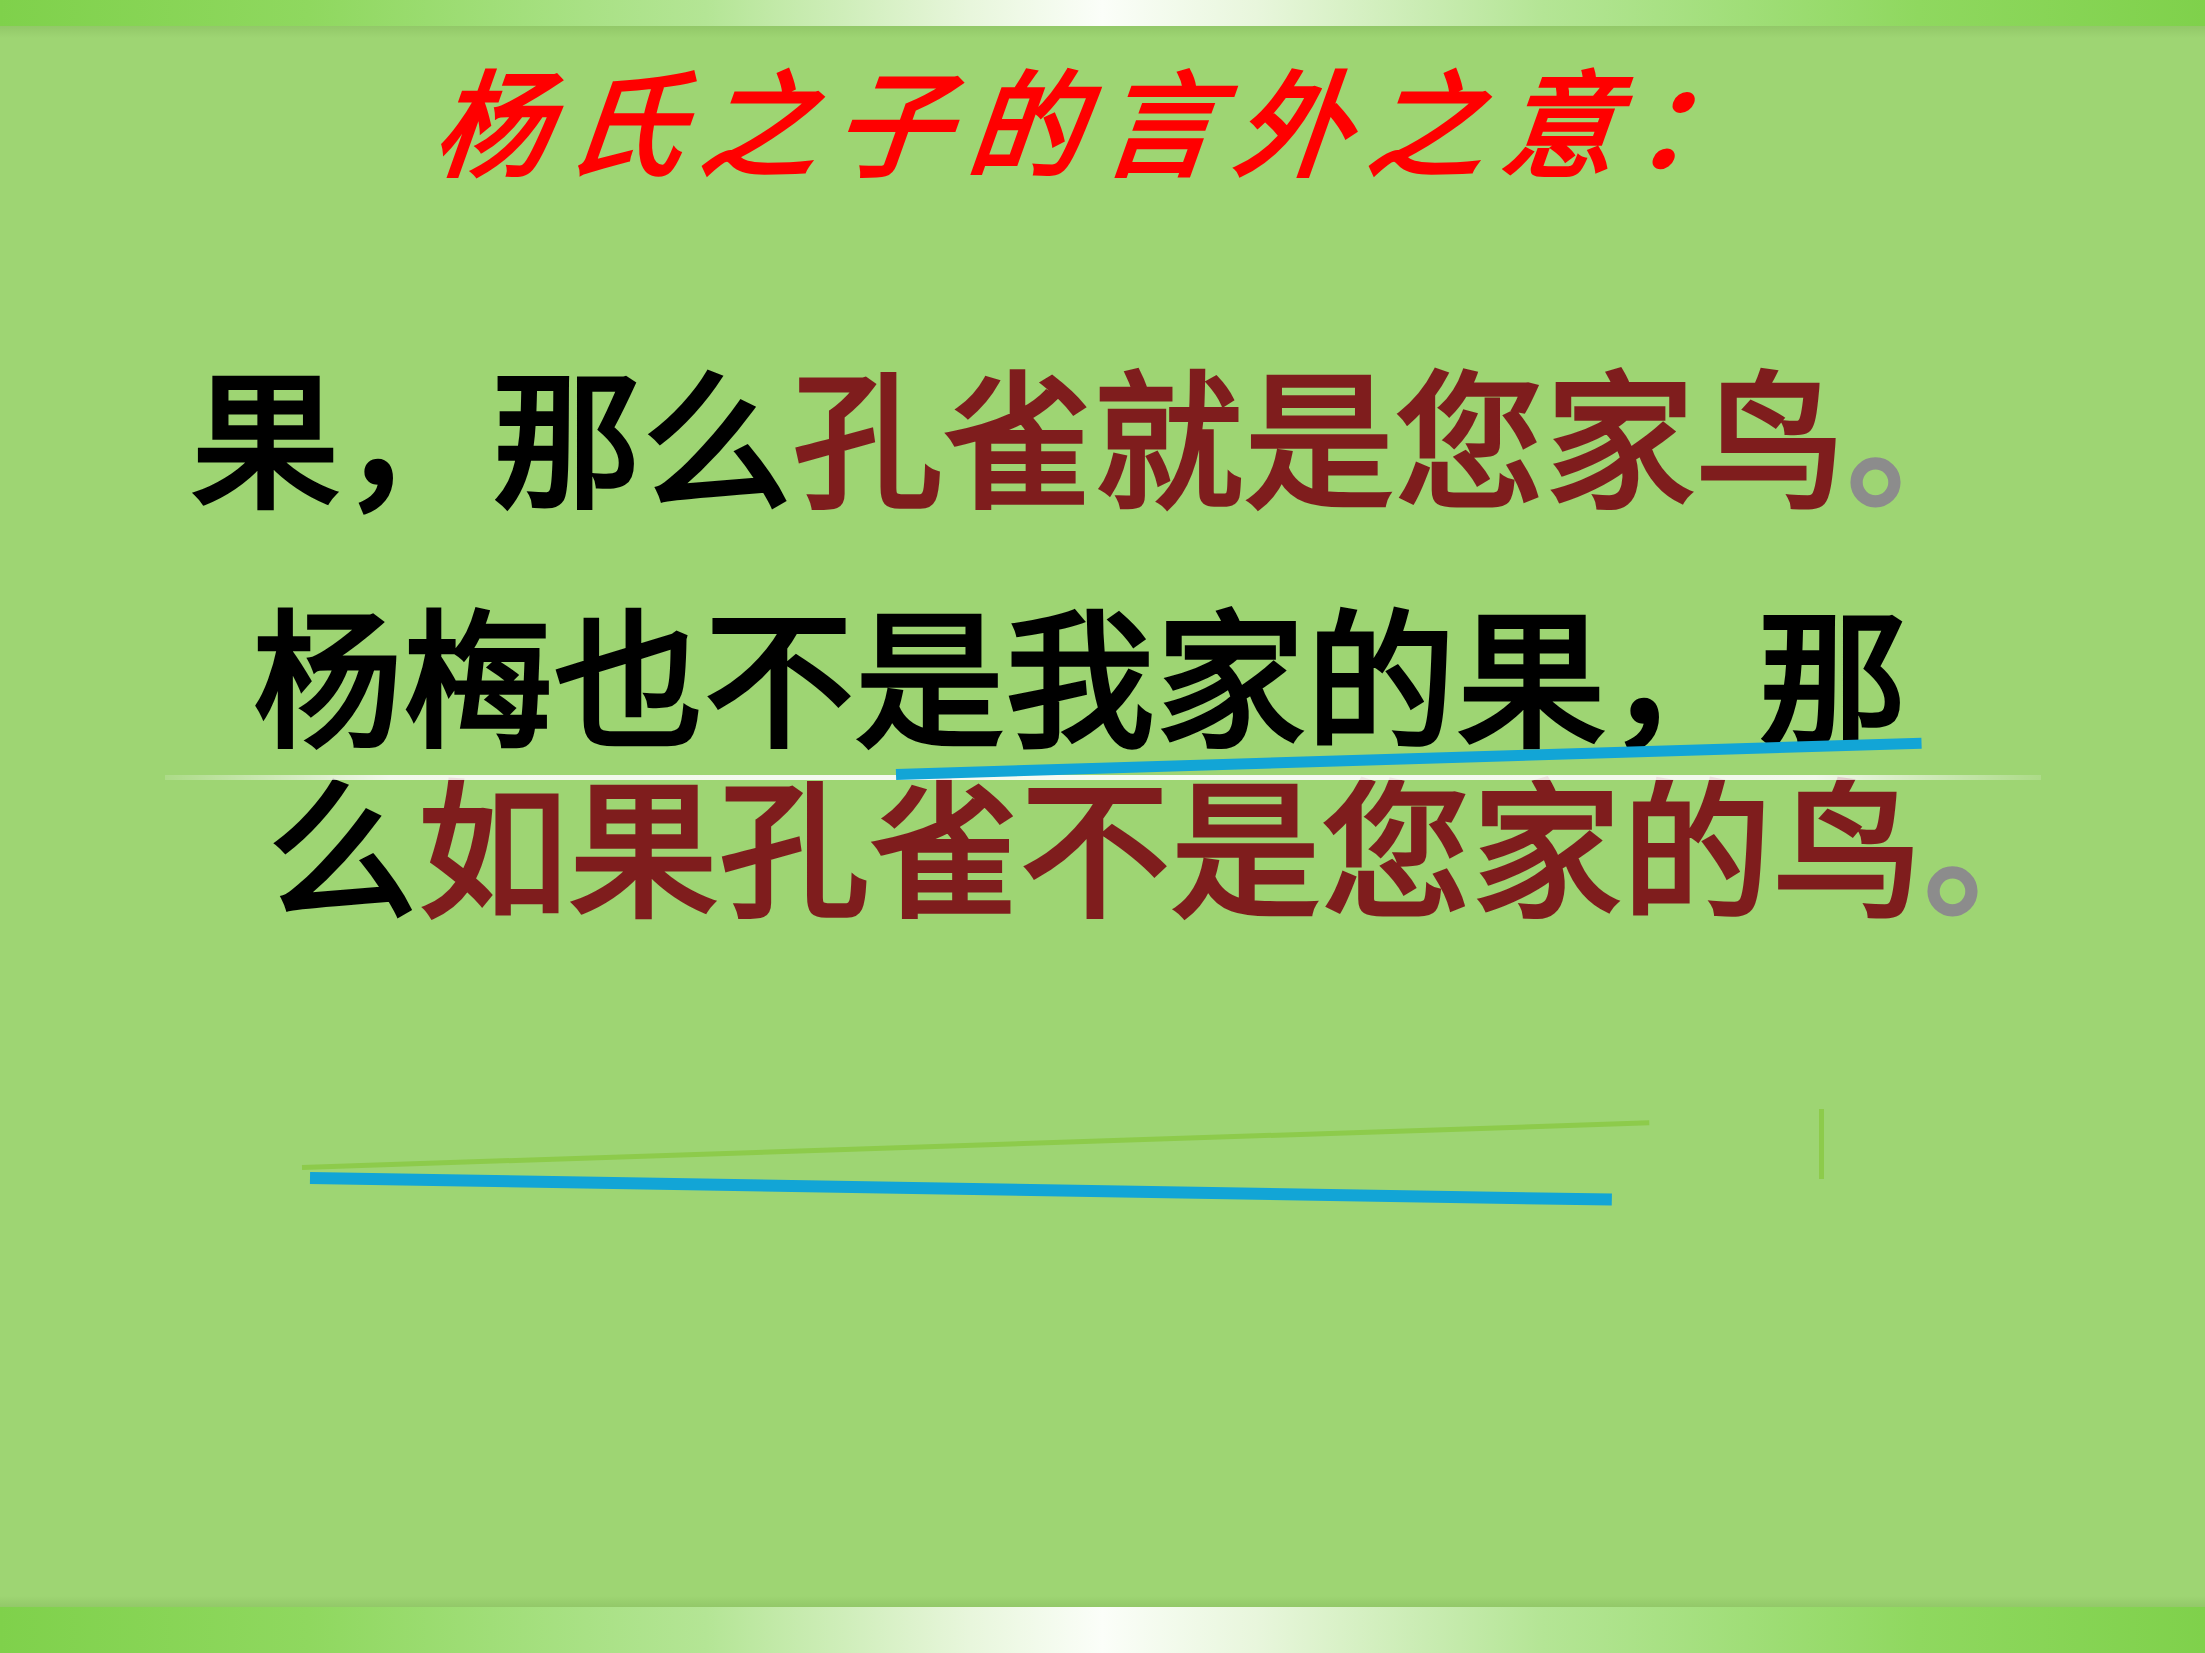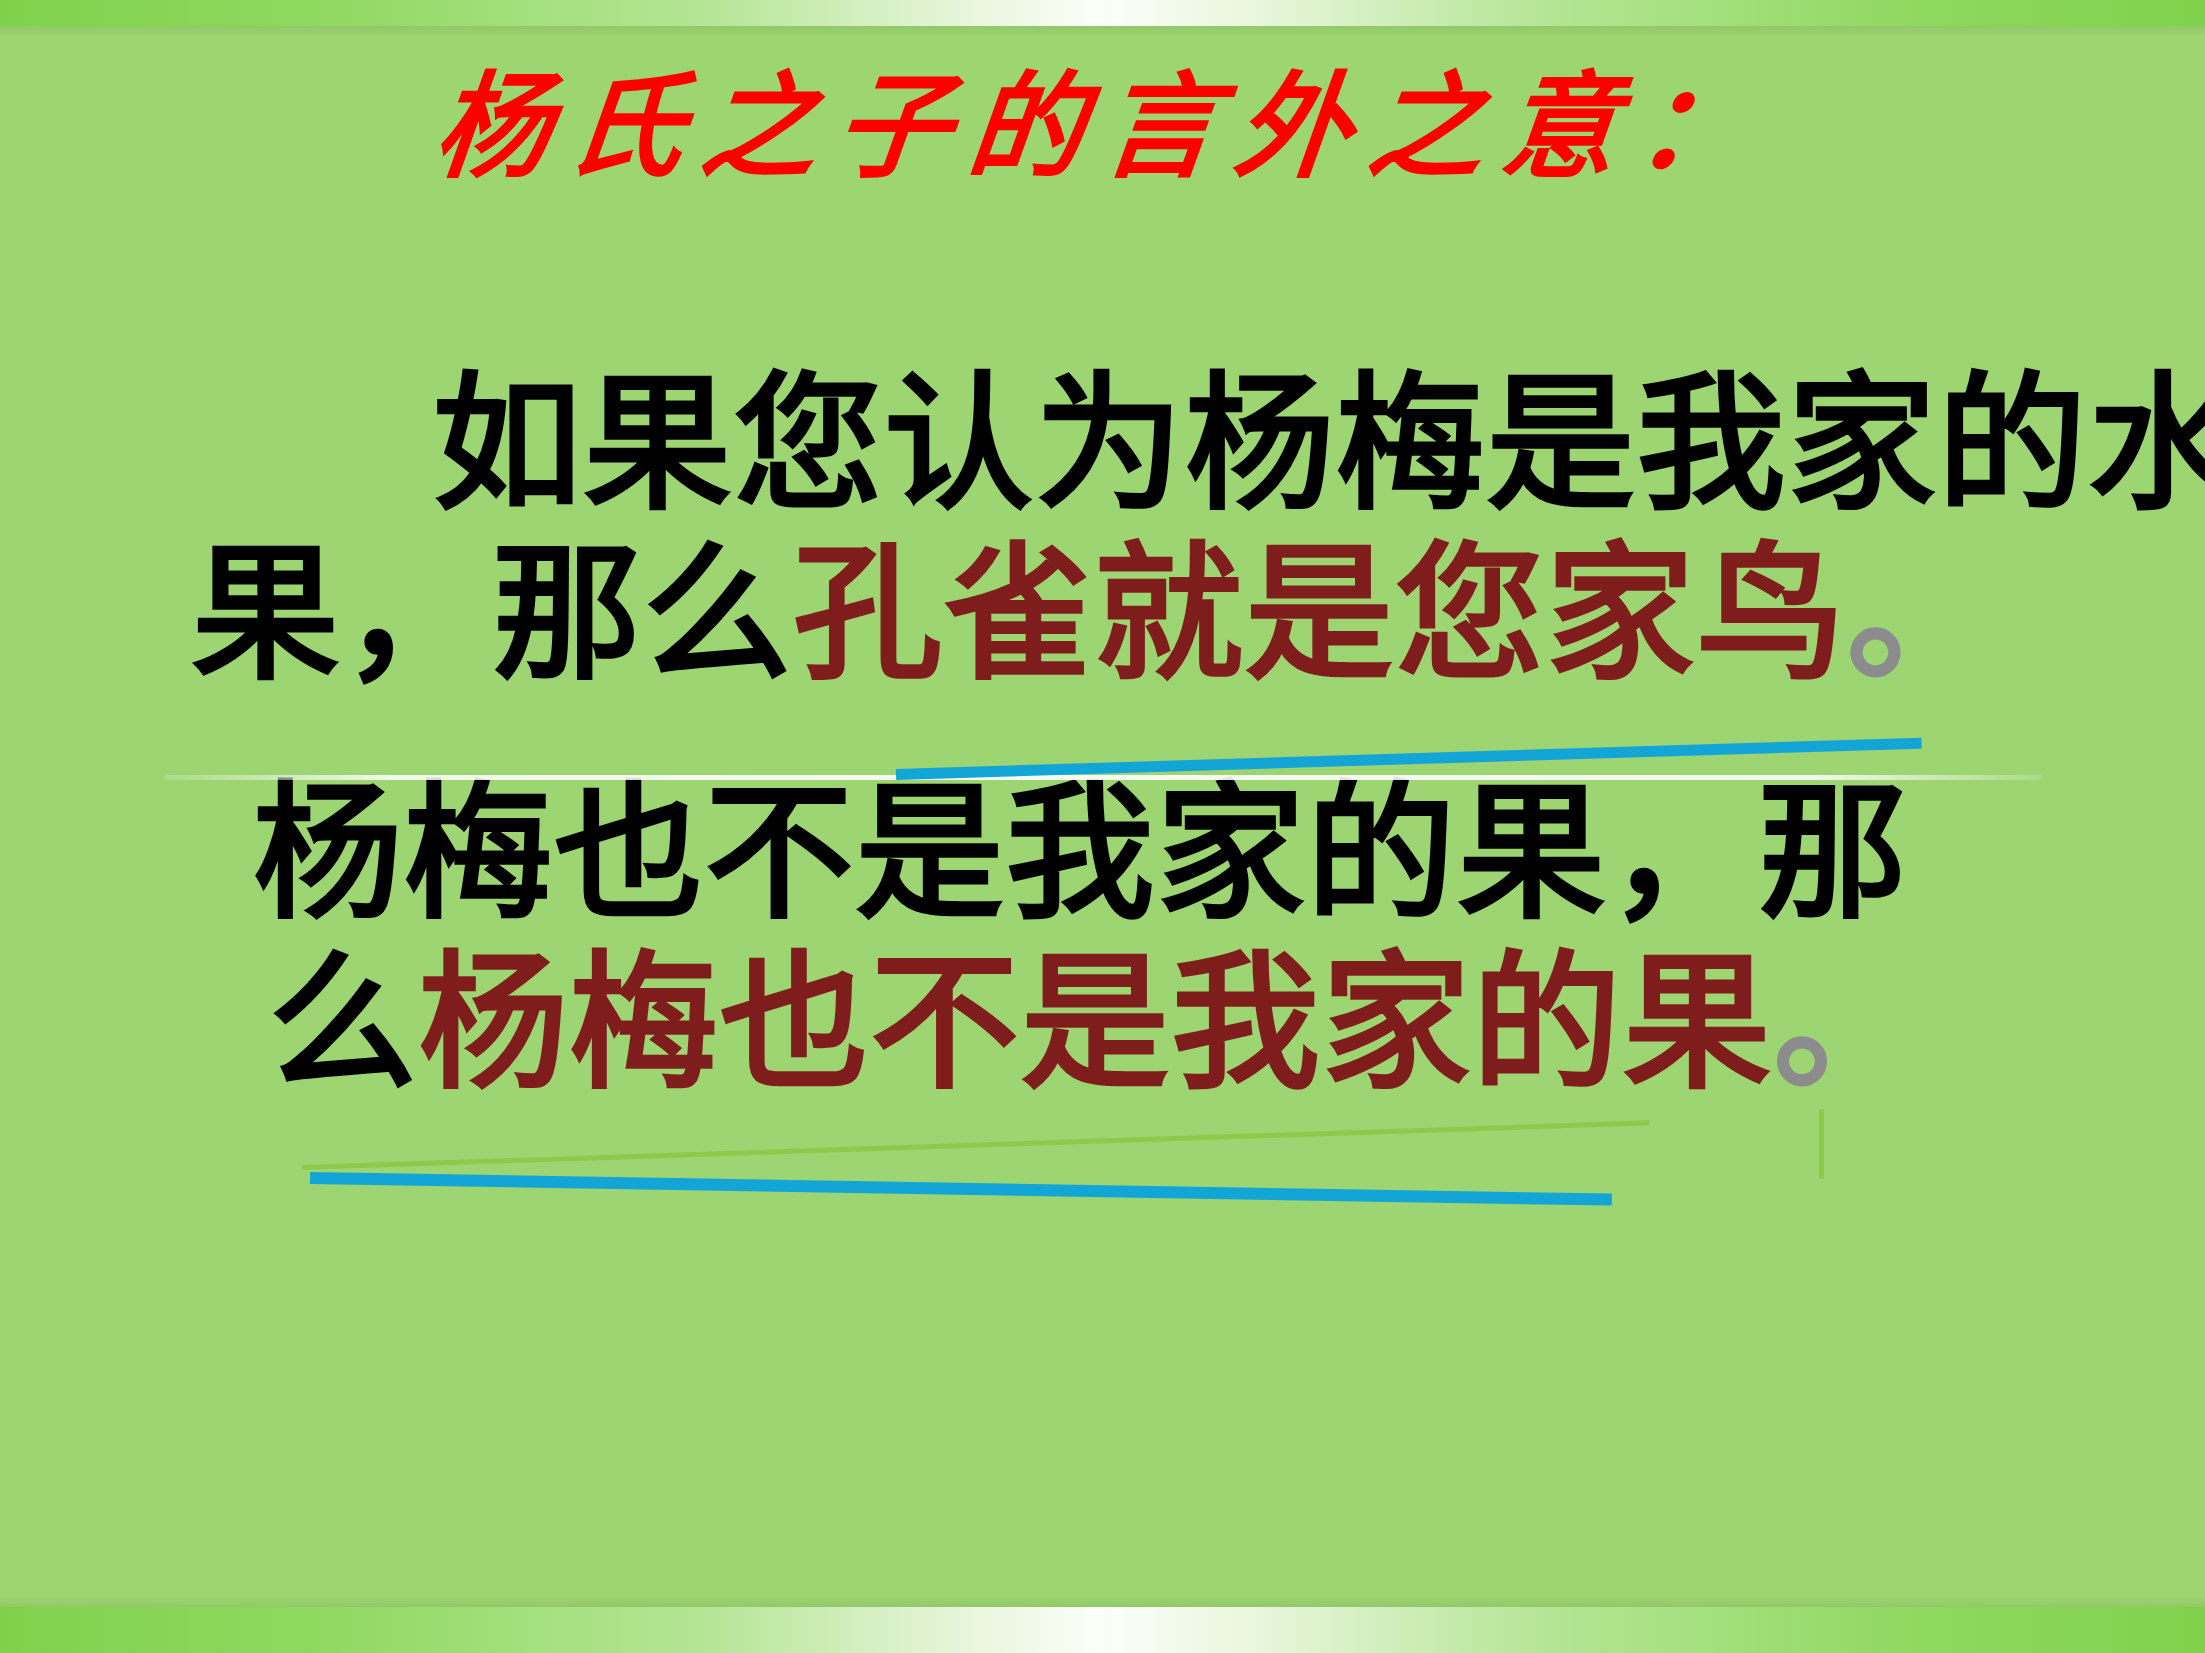--- a/index.html
+++ b/index.html
@@ -155,34 +155,31 @@
   <div class="band band-top"></div>
   <div class="band-top-shadow"></div>
 
   <div class="band band-bottom"></div>
   <div class="band-bottom-shadow"></div>
 
   <div class="title">杨氏之子的言外之意：</div>
 
   <div class="body-block">
 
-    <div class="line line-1">
-      <span>　如果您认为杨梅是我家的水</span>
-    </div>
 
     <div class="line line-2">
       <span>果，那么</span><span class="red">孔雀就是您家鸟</span><span class="grey">。</span>
     </div>
 
     <div class="line line-3">
       <span>杨梅也不是我家的果，那</span>
     </div>
 
     <div class="line line-4">
-      <span>么</span><span class="red">杨梅也不是我家的果</span><span class="grey">。</span>
+      <span>么</span><span class="red">如果孔雀不是您家的鸟</span><span class="grey">。</span>
     </div>
 
   </div>
 
   <div class="divider"></div>
   <div class="rule rule-blue-1"></div>
   <div class="rule rule-green-thin"></div>
   <div class="rule rule-blue-2"></div>
   <div class="tick-green"></div>
 

